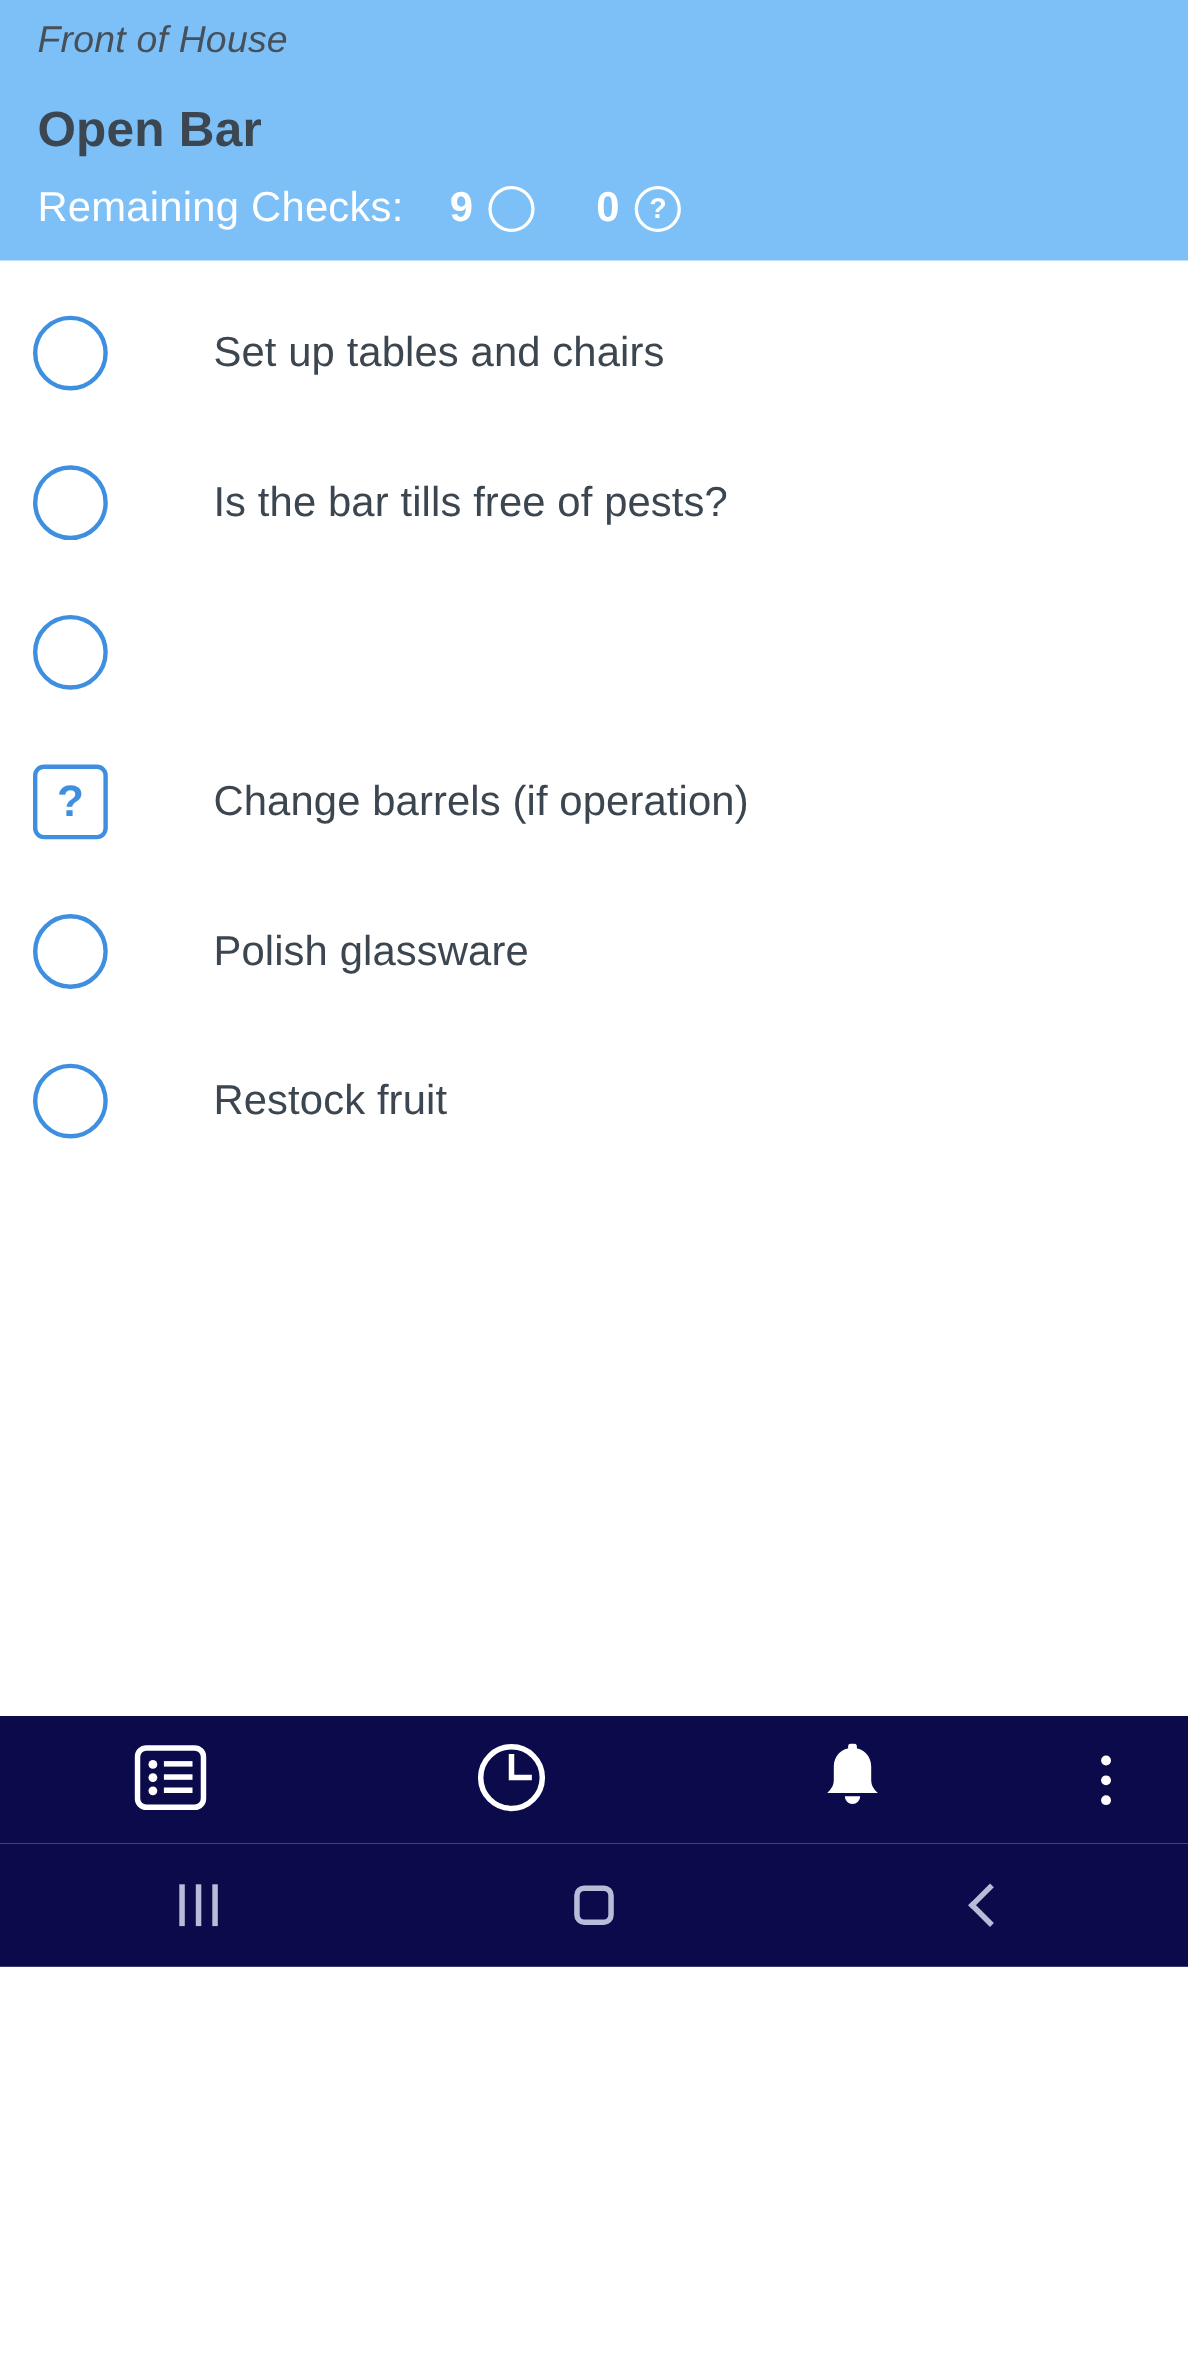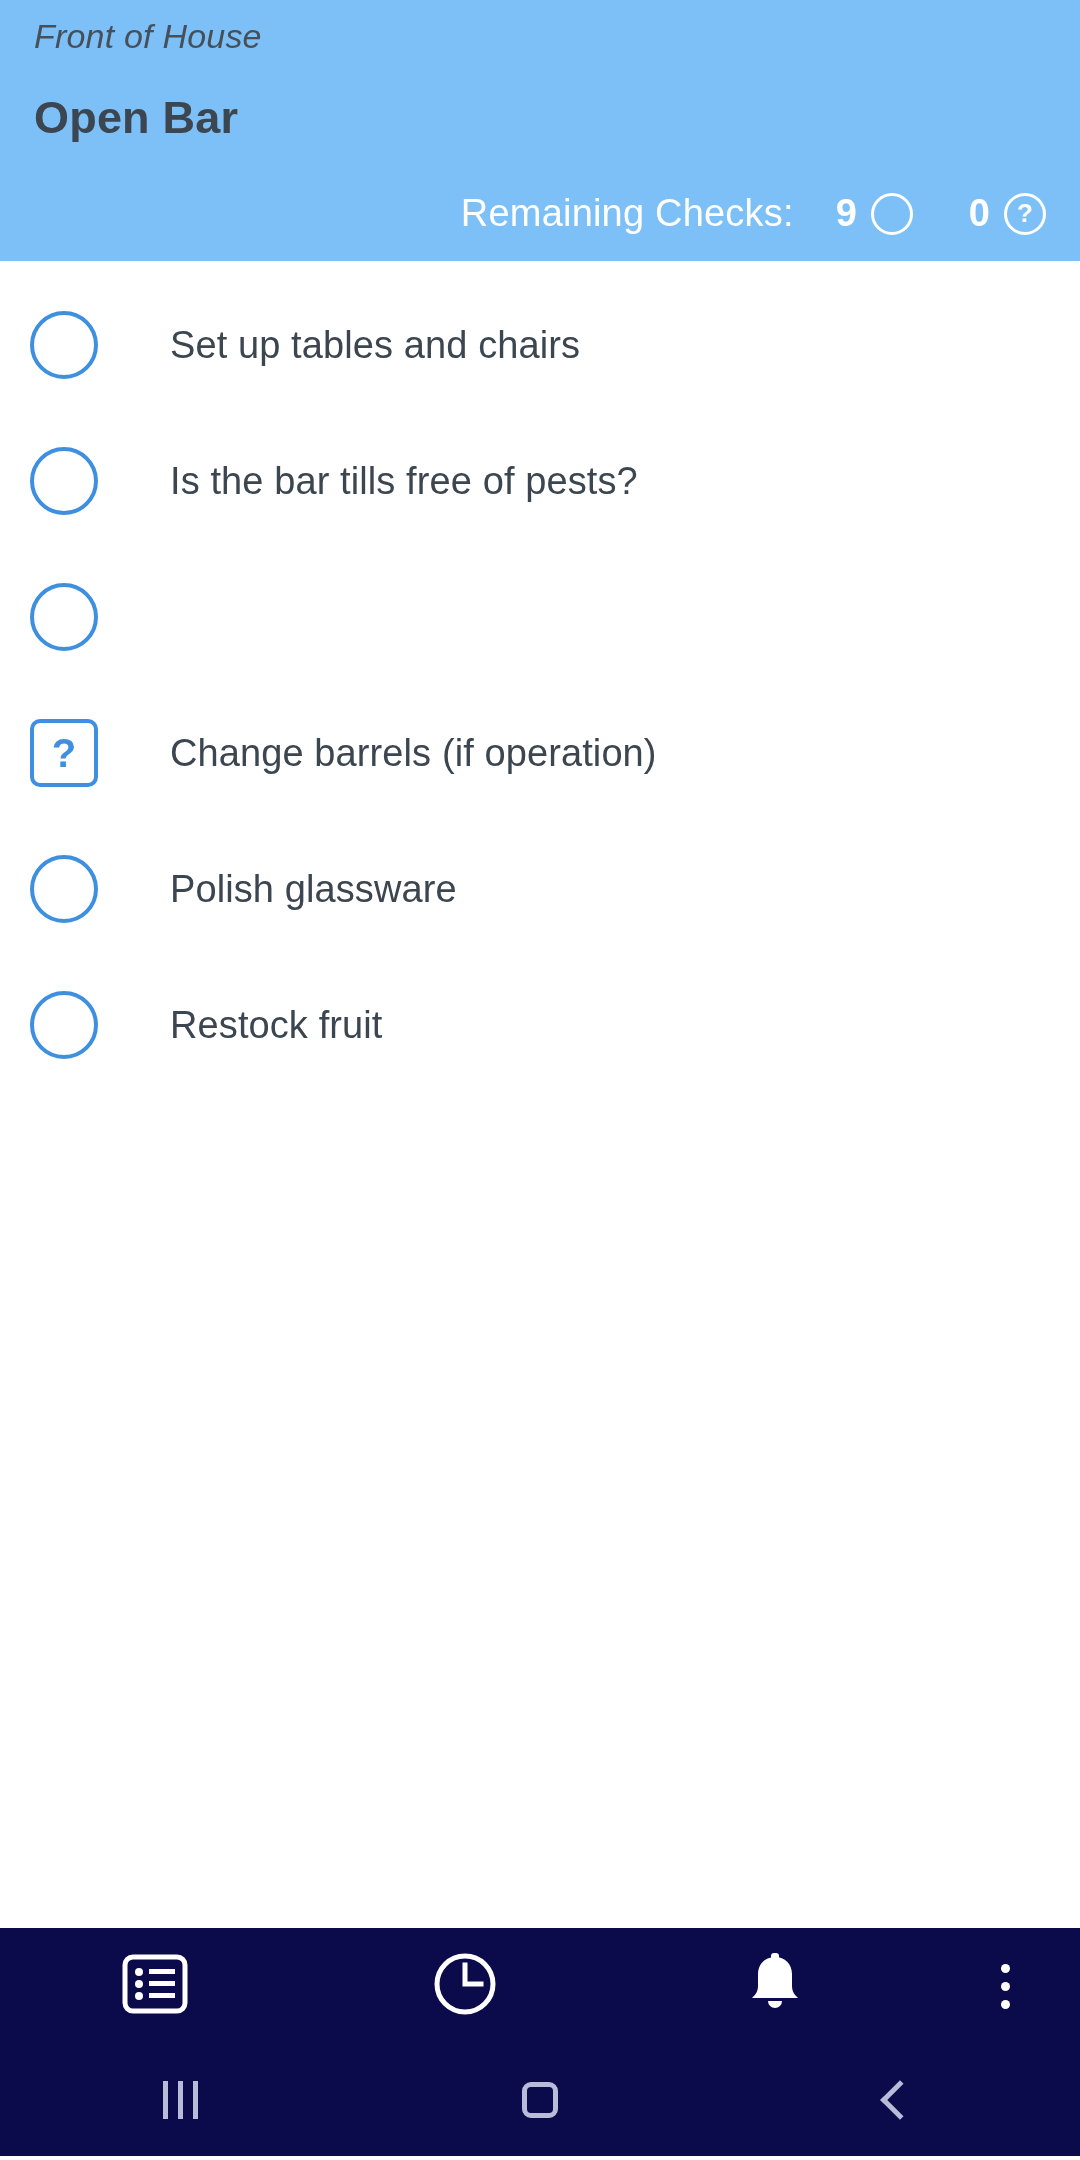--- a/index.html
+++ b/index.html
@@ -6,21 +6,21 @@
   html, body {
     width: 1080px;
     height: 2160px;
     background: #ffffff;
     font-family: "Liberation Sans", sans-serif;
     overflow: hidden;
   }
   .screen {
     position: relative;
     width: 1080px;
-    height: 2156px;
+    height: 1788px;
     display: flex;
     flex-direction: column;
     background: #ffffff;
   }
 
   
   .header {
     background: #7cc0f7;
     padding: 14px 34px 26px 34px;
     flex: 0 0 auto;
@@ -35,22 +35,21 @@
   .screen-title {
     font-size: 45px;
     font-weight: bold;
     color: #3c4650;
     margin-top: 34px;
     letter-spacing: 0.2px;
   }
   .checks-row {
     display: flex;
     align-items: center;
-    margin-top: 48px;
-    justify-content: flex-end;
+    margin-top: 24px;
   }
   .checks-label {
     font-size: 38px;
     color: #ffffff;
     letter-spacing: 0.2px;
   }
   .checks-group {
     display: flex;
     align-items: center;
     margin-left: 42px;
@@ -83,20 +82,21 @@
     flex: 1 1 auto;
     background: #ffffff;
     padding-top: 16px;
     overflow: hidden;
   }
   .row {
     display: flex;
     align-items: center;
     min-height: 136px;
     padding: 0 22px 0 30px;
+    gap: 24px;
   }
   .status {
     flex: 0 0 auto;
     width: 140px;
     display: flex;
     align-items: center;
     justify-content: flex-start;
   }
   .circle {
     width: 68px; height: 68px;

